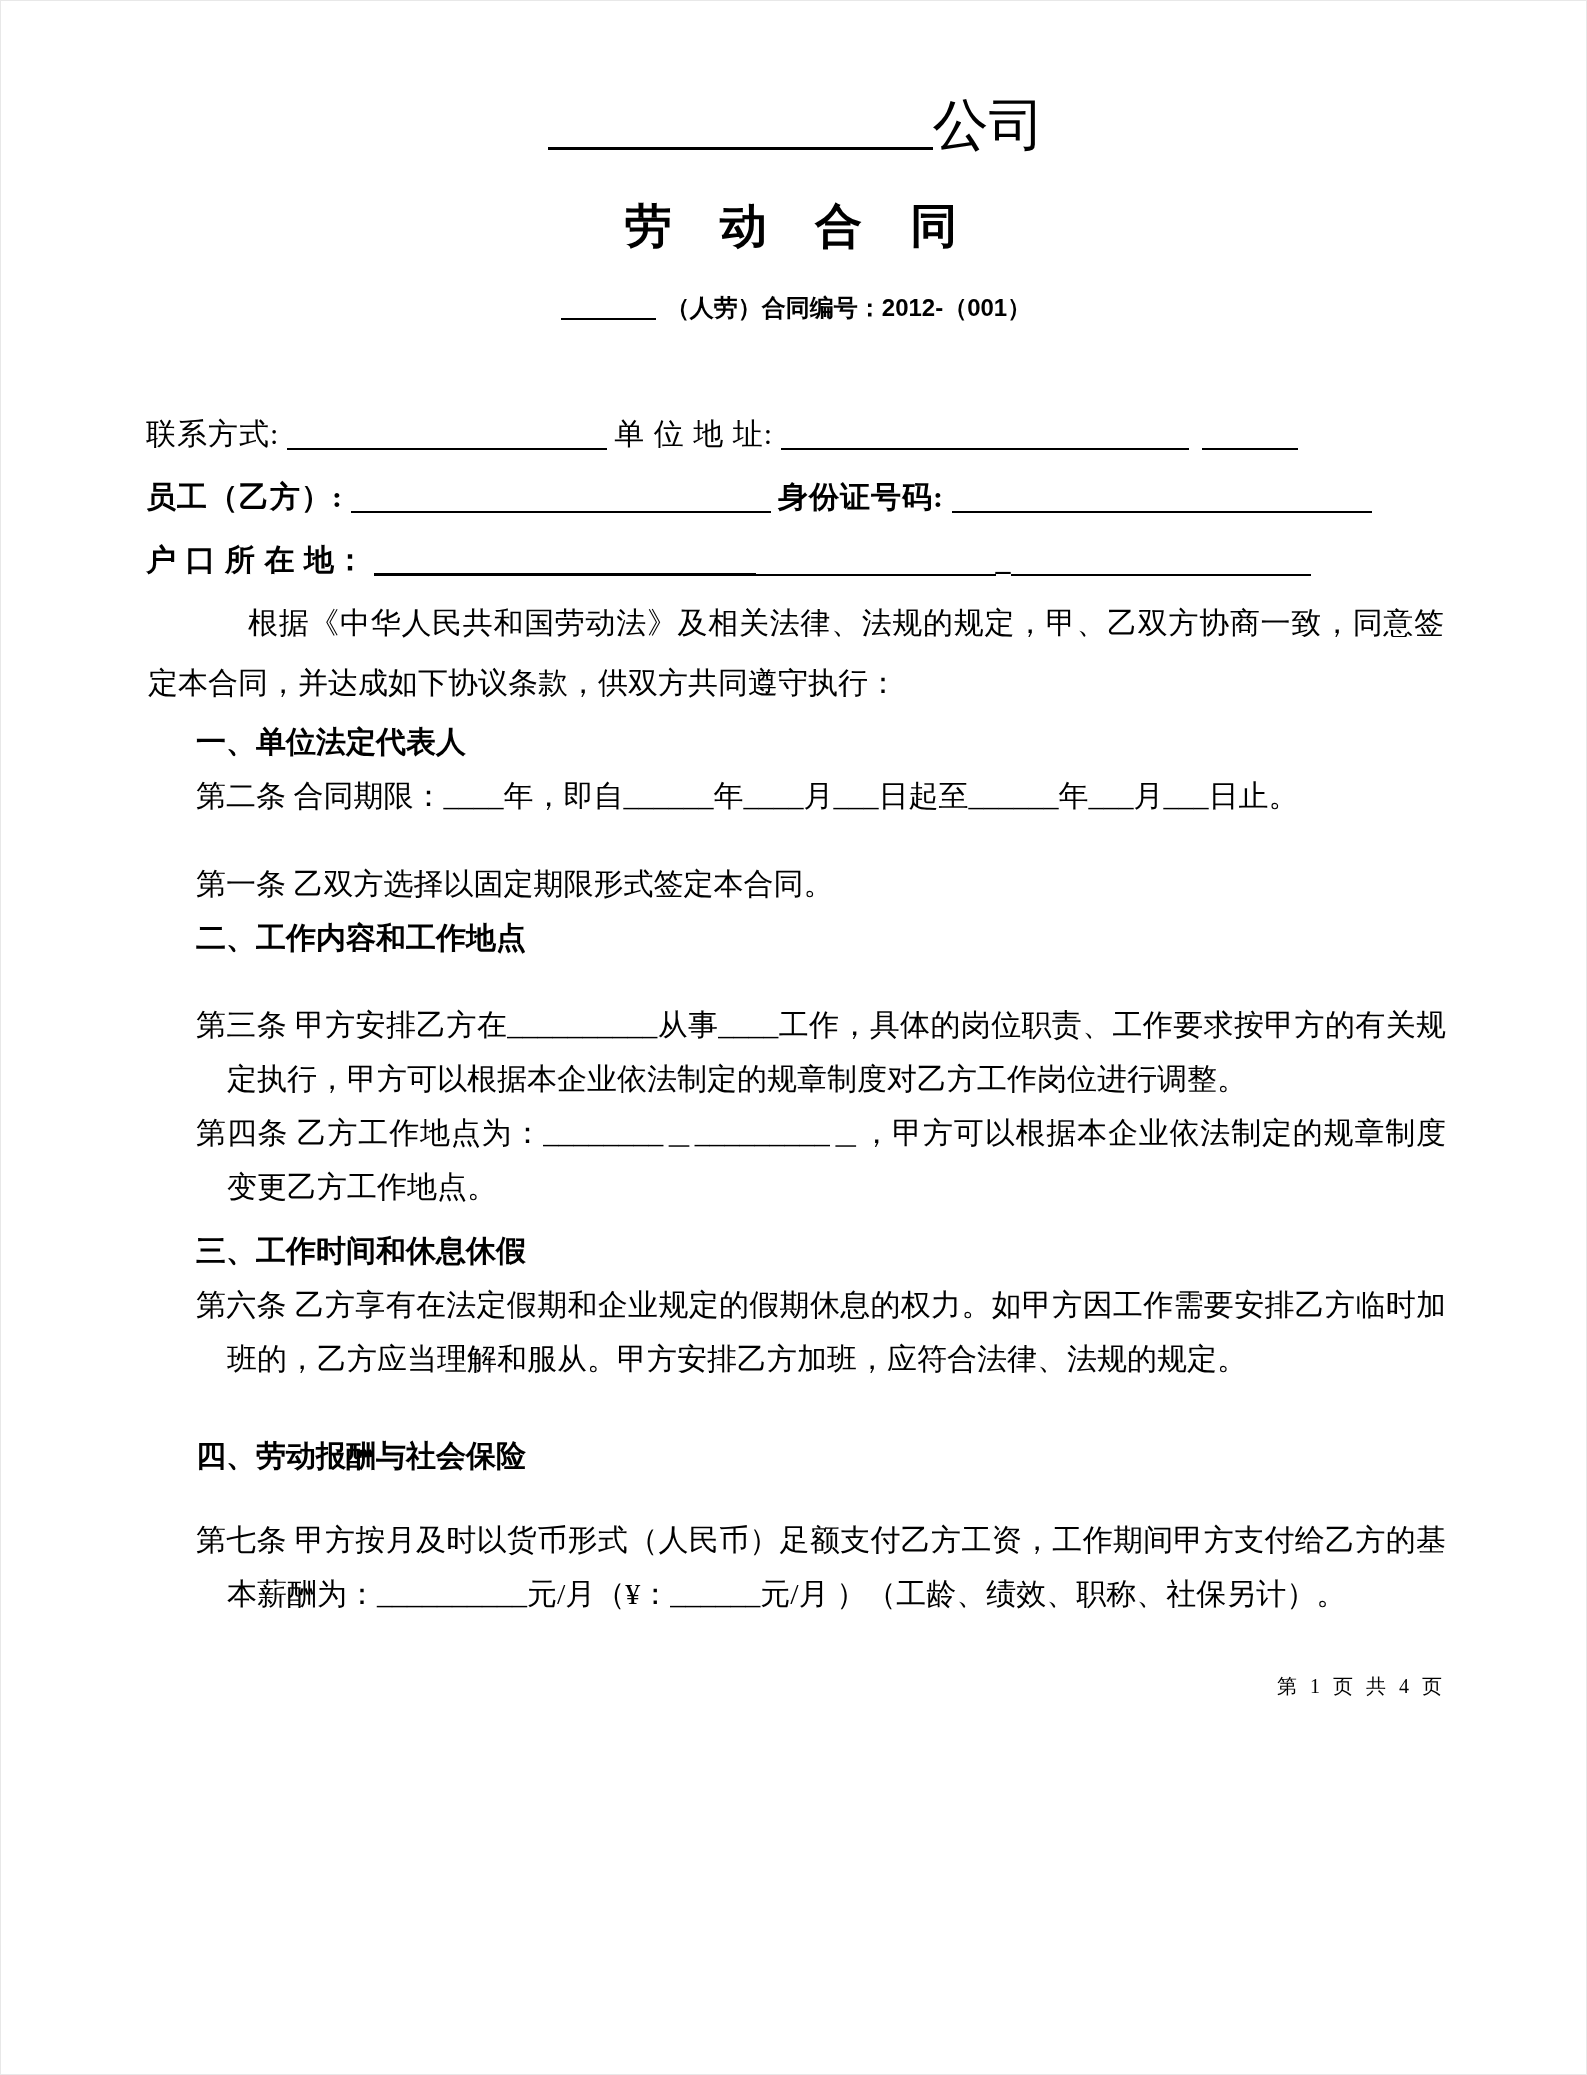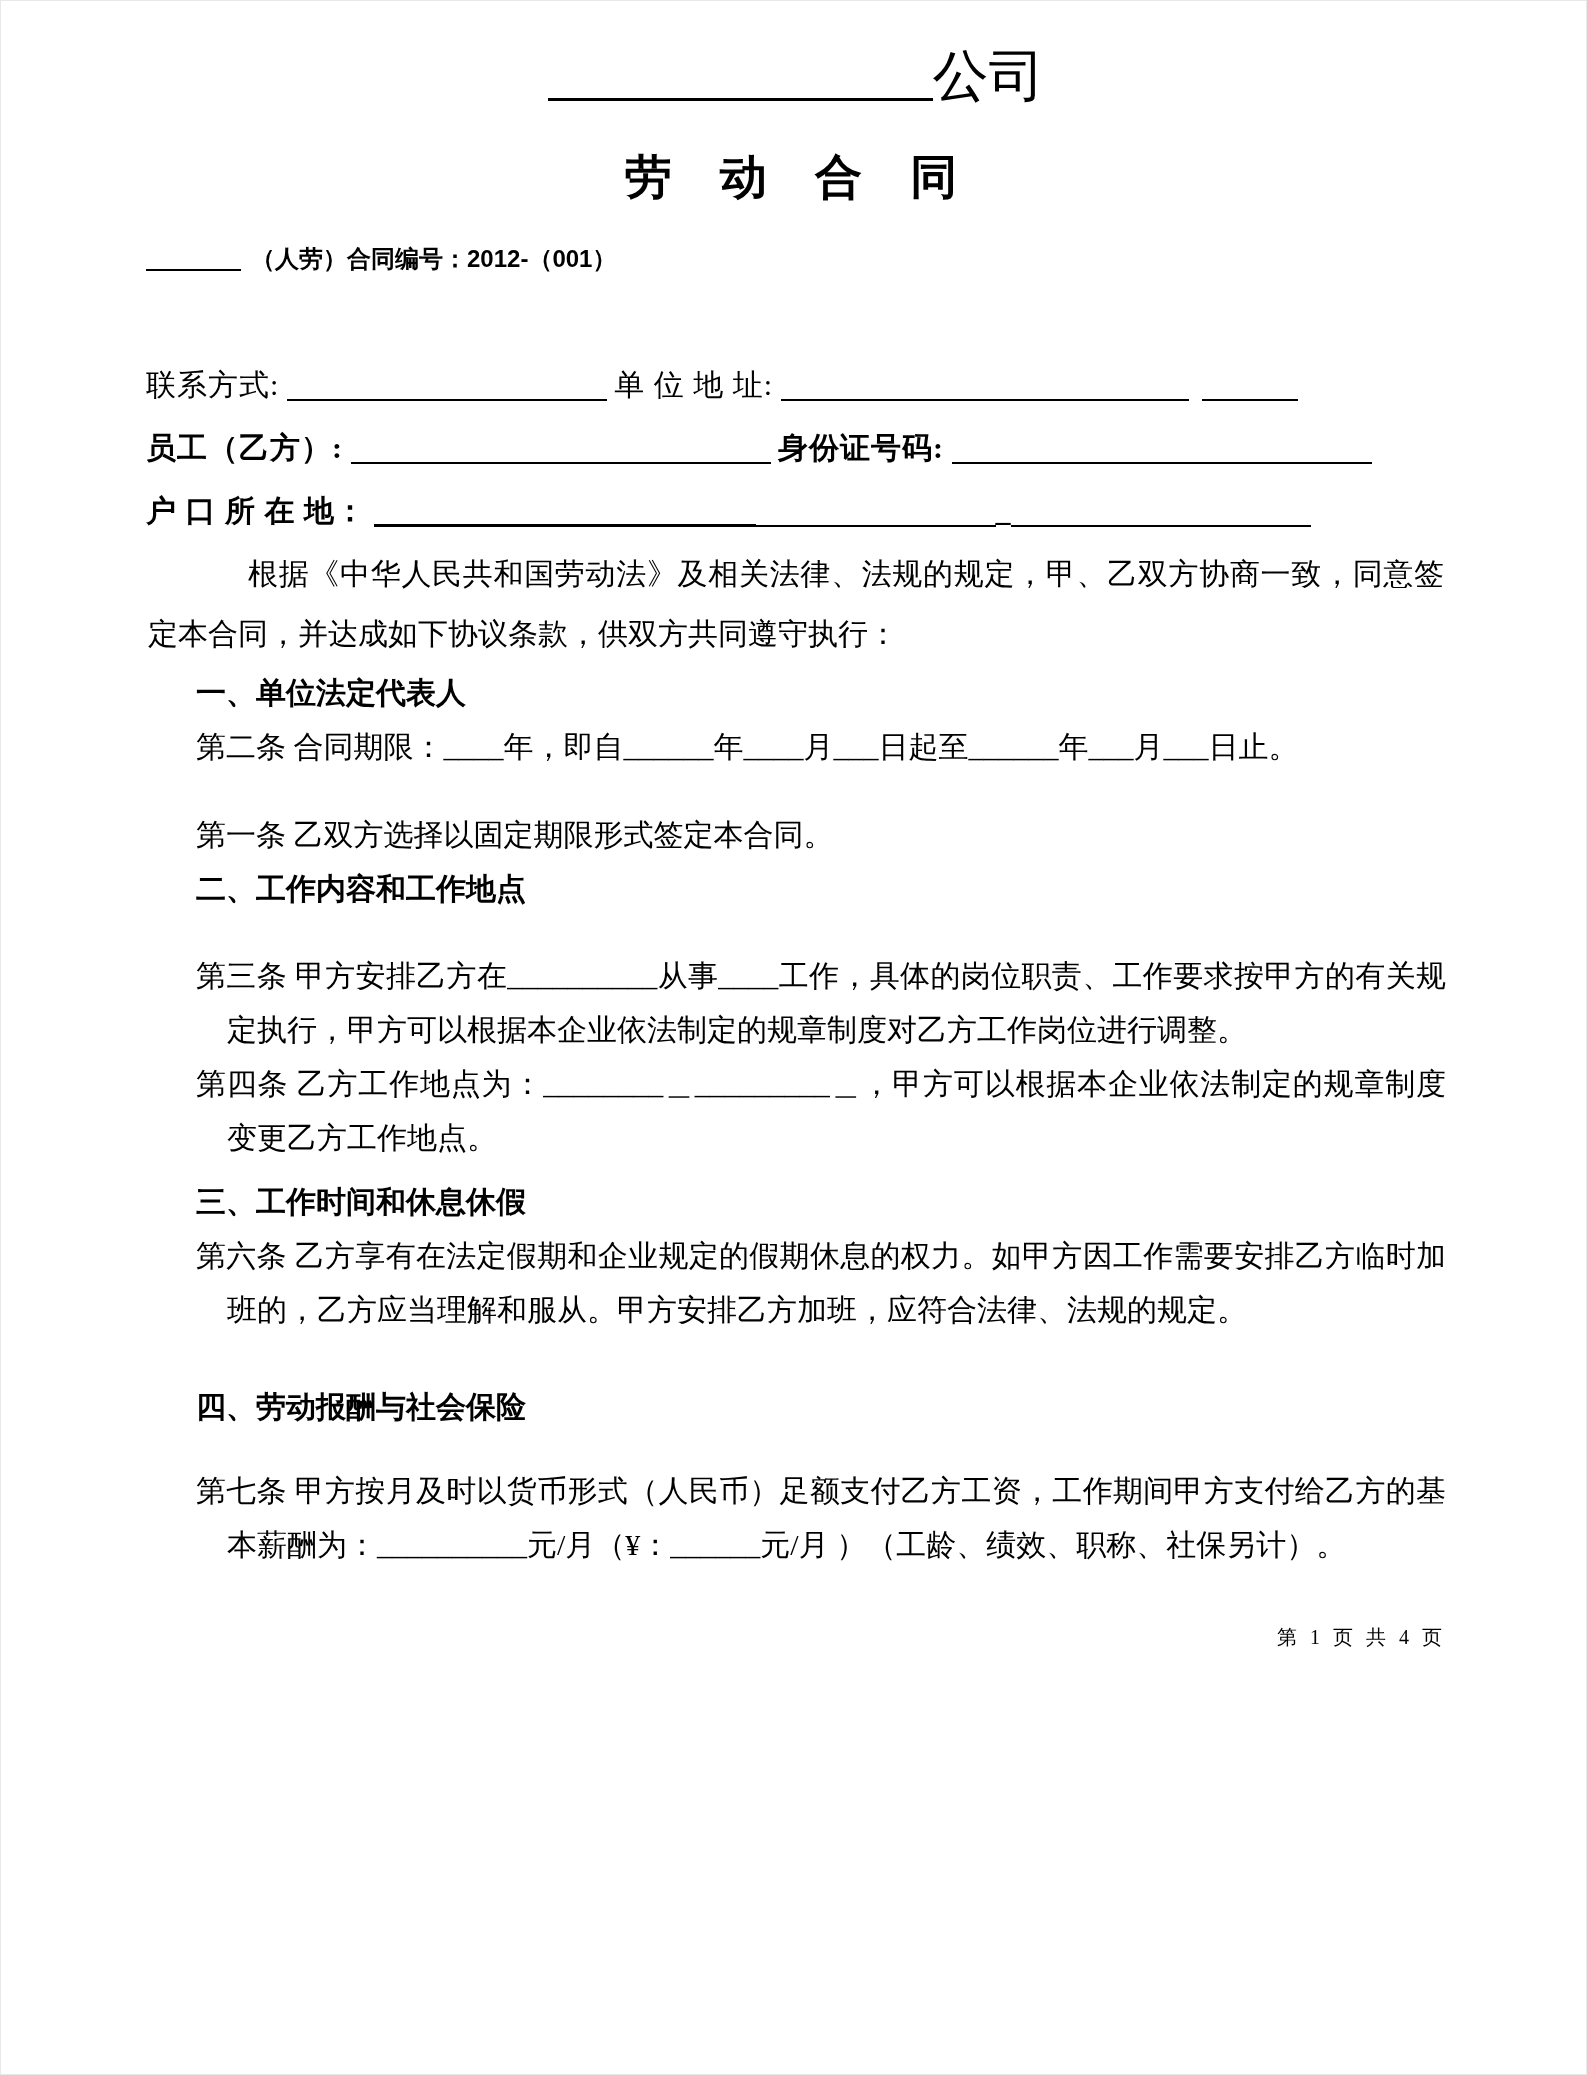--- a/index.html
+++ b/index.html
@@ -1,20 +1,20 @@
 <!DOCTYPE html>
 <html><head>
 <meta charset="utf-8">
 <style>
   html,body{margin:0;padding:0;background:#fff;}
   .page{
     position:relative;
     width:1587px;height:2075px;
     box-sizing:border-box;
-    padding:39px 140px 0 145px;
+    padding:88px 140px 0 145px;
     background:#fff;color:#000;
     font-family:"Liberation Serif","DejaVu Serif",serif;
     font-size:30px;
     overflow:hidden;
     border:1px solid #e8e8e8;
   }
   
   .company-line{
     text-align:center;
     font-size:56px;line-height:70px;
@@ -27,21 +27,21 @@
   }
   .main-title{
     margin-top:40px;
     text-align:center;
     font-family:Liberation Mono, monospace;
     font-weight:bold;font-size:47px;line-height:60px;
     letter-spacing:10px;white-space:nowrap;
   }
   .contract-line{
     margin-top:28px;
-    text-align:left;
+    text-align:center;
     font-family:"Liberation Sans","DejaVu Sans",sans-serif;
     font-weight:bold;font-size:24px;line-height:40px;
     white-space:nowrap;
   }
   .cn-blank{
     display:inline-block;width:95px;height:26px;
     border-bottom:2px solid #000;
     vertical-align:baseline;margin-bottom:-4px;margin-right:10px;
   }
   

